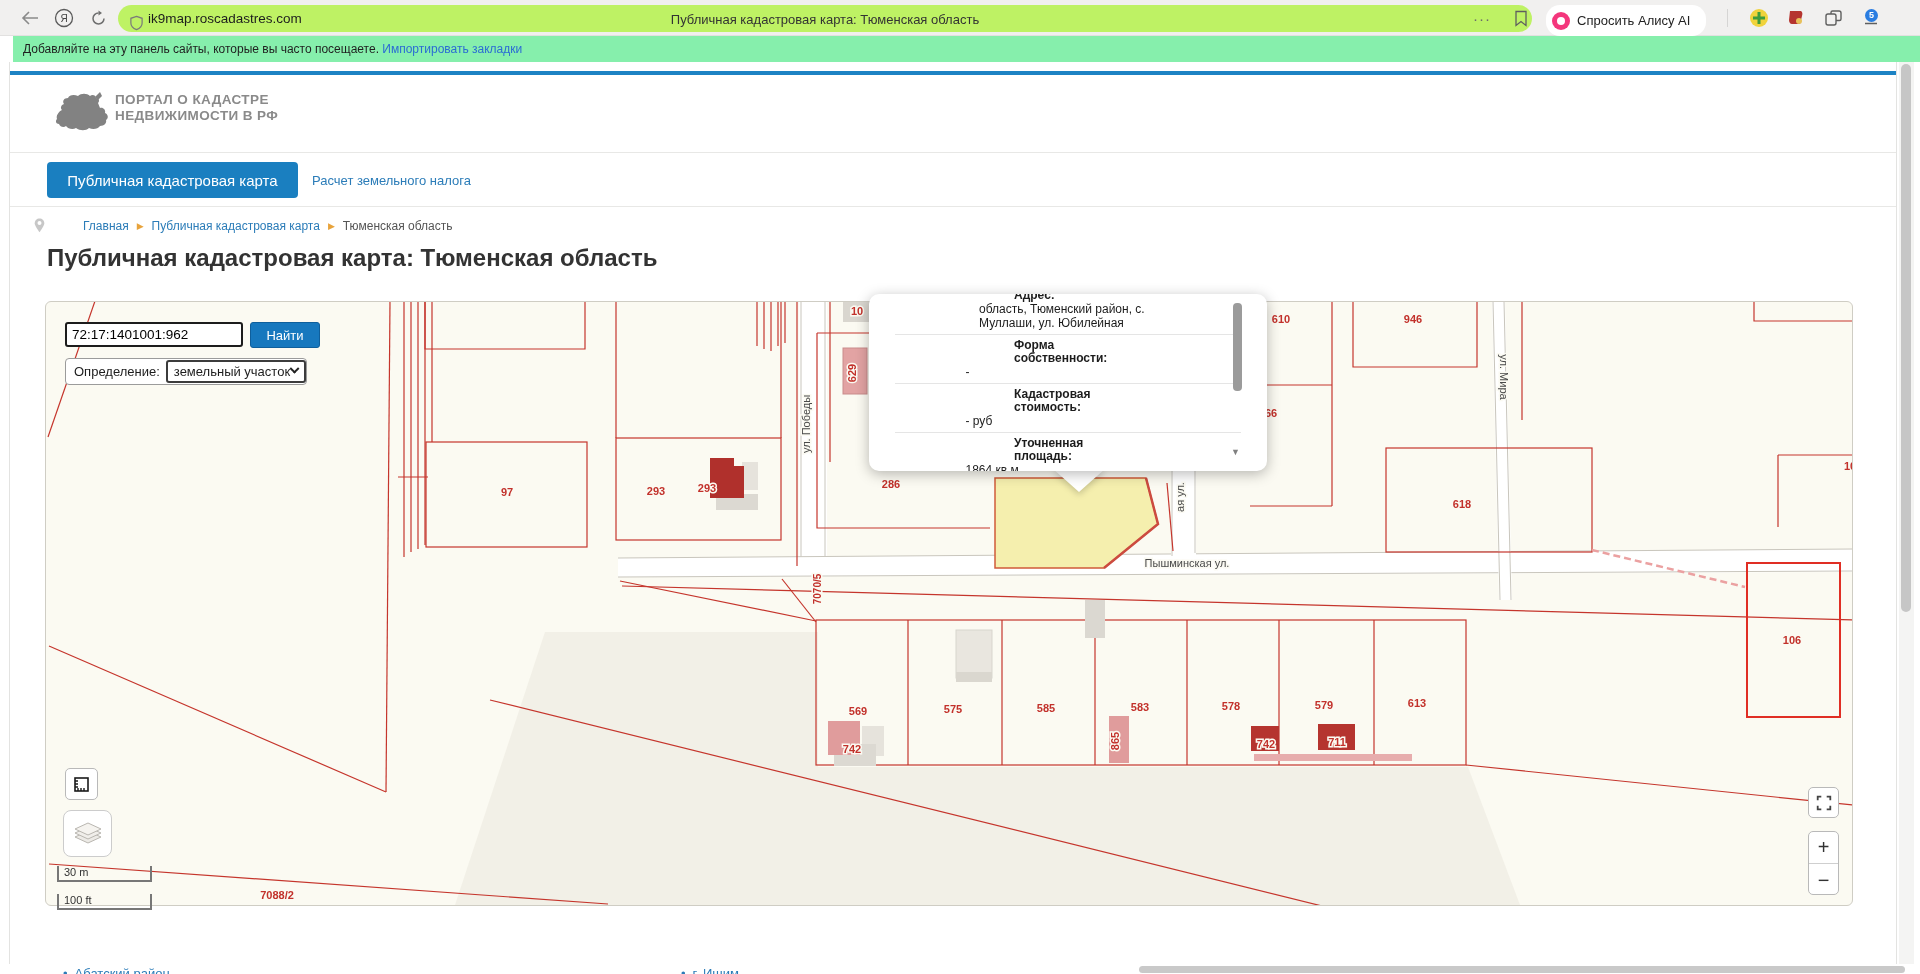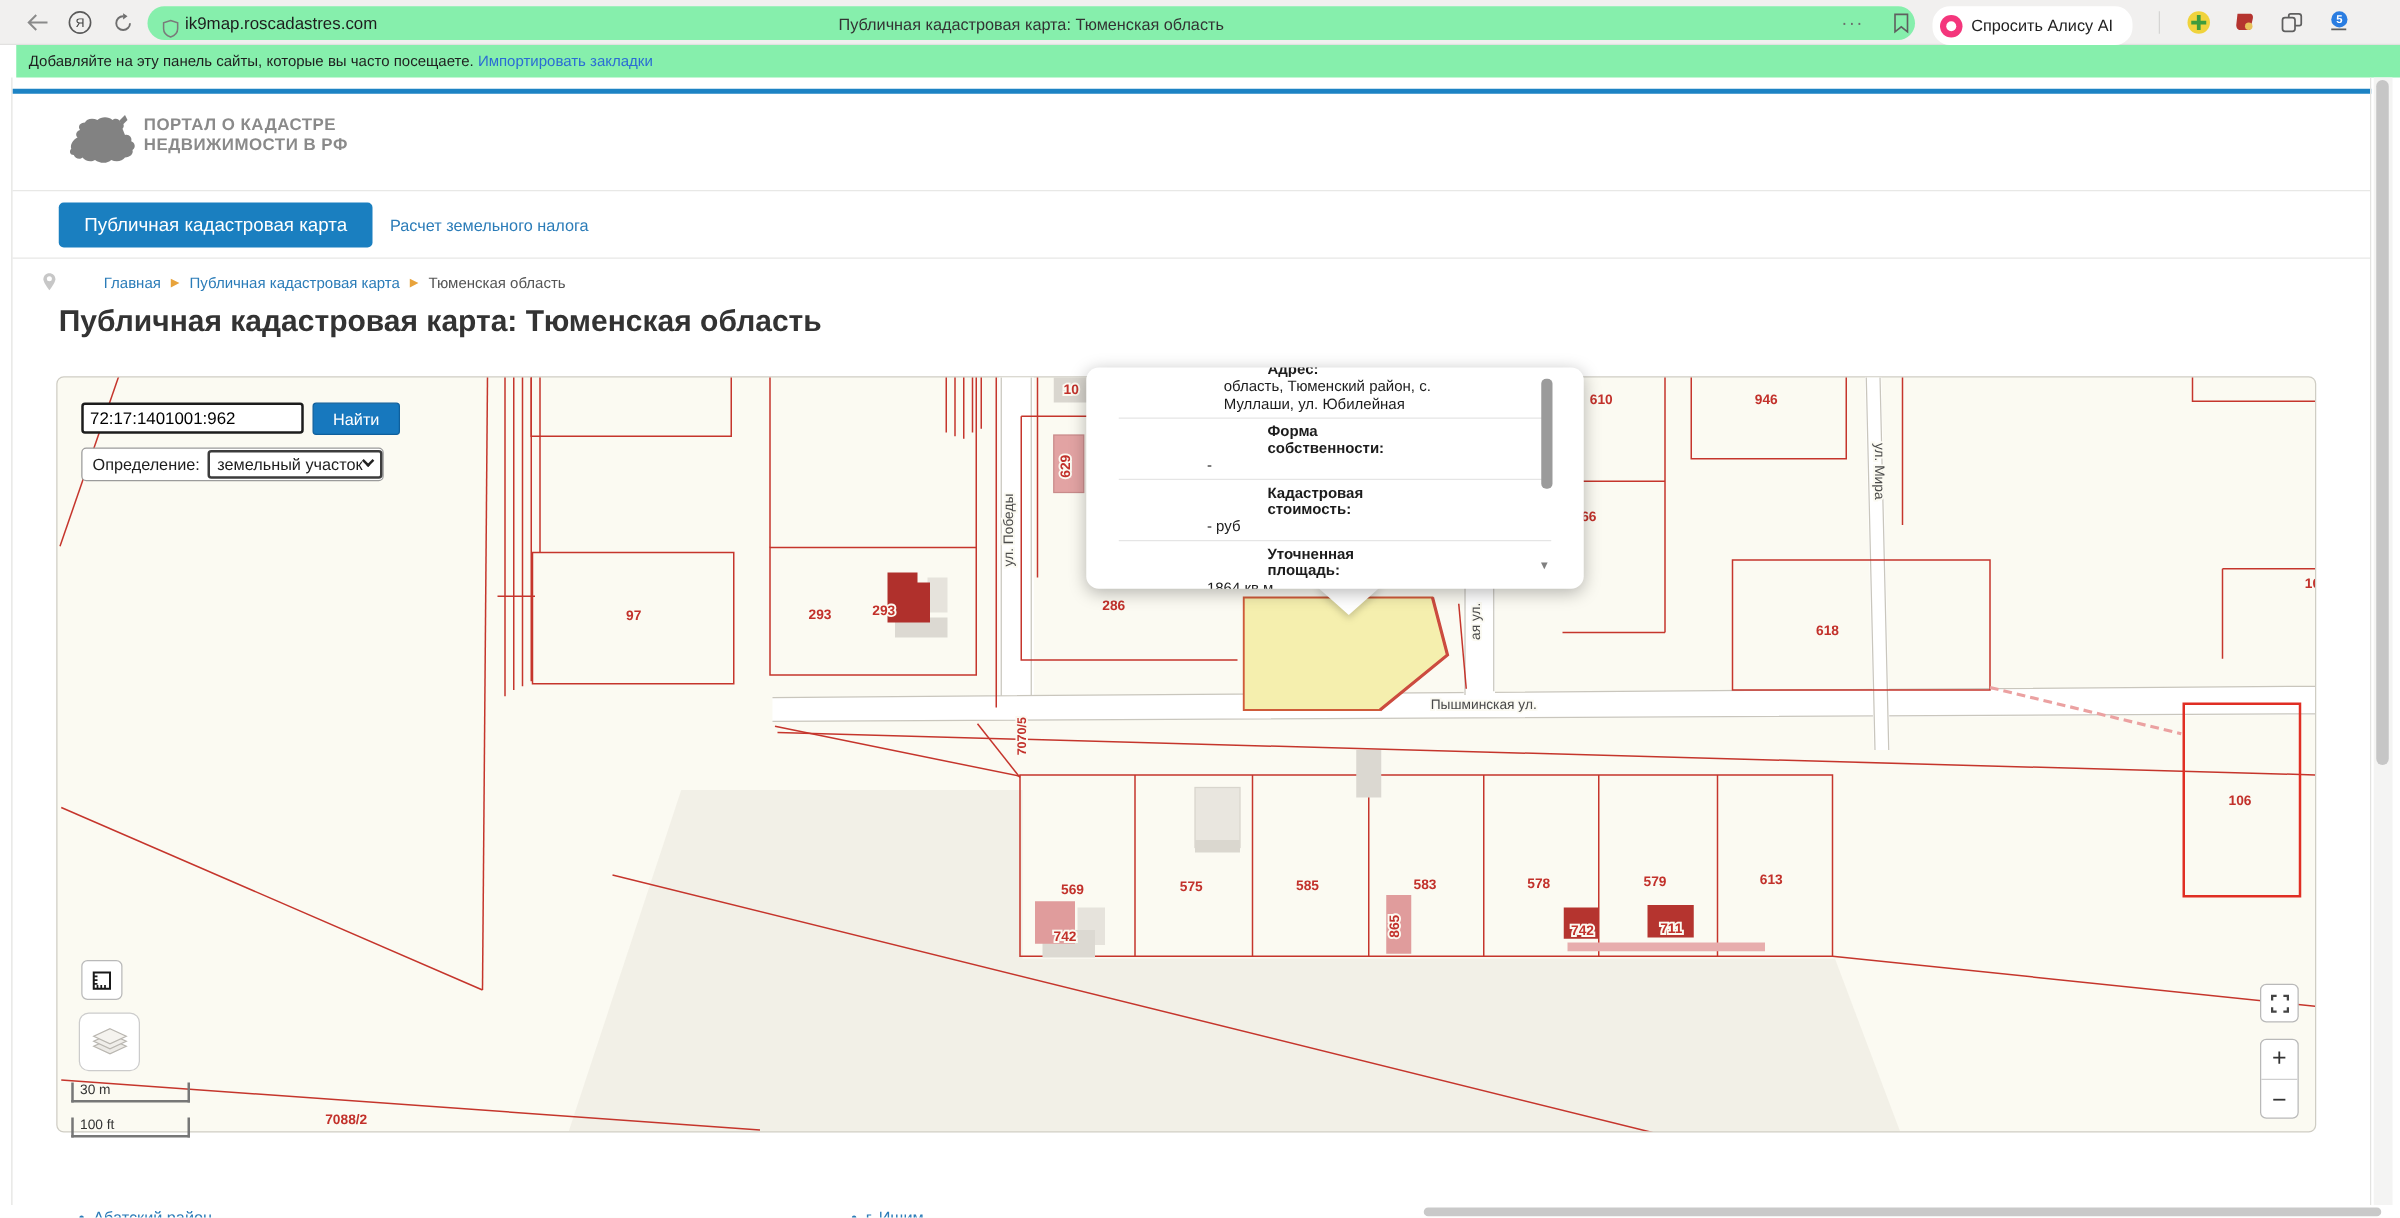--- a/index.html
+++ b/index.html
@@ -4,21 +4,21 @@
 <style>
   * { margin:0; padding:0; box-sizing:border-box; }
   html,body { width:1920px; height:974px; overflow:hidden; background:#fff;
               font-family:"Liberation Sans", sans-serif; }
   .abs { position:absolute; }
   body { position:relative; }
 
   
   .topbar { left:0; top:0; width:1920px; height:36px; background:#f1f0ef; border-bottom:1px solid #e2e1e0; }
   .tb-icon { position:absolute; top:0; height:36px; display:flex; align-items:center; justify-content:center; color:#7c7c7c; }
-  .urlpill { position:absolute; left:118px; top:5px; width:1414px; height:27px; background:#86efac; border-radius:14px; }
+  .urlpill { position:absolute; left:118px; top:5px; width:1414px; height:27px; background:#bef264; border-radius:14px; }
   .url-text { position:absolute; left:30px; top:6px; font-size:13.5px; color:#1d1d1d; }
   .tab-title { position:absolute; left:0; right:0; top:7px; text-align:center; font-size:13px; color:#333; }
   .alice-pill { position:absolute; left:1546px; top:5px; width:160px; height:31px; background:#fff; border-radius:14px;
                 display:flex; align-items:center; padding-left:6px; font-size:13px; color:#222; }
   .alice-ring { width:18px; height:18px; border-radius:50%; background:#f4367c; display:flex; align-items:center; justify-content:center; margin-right:7px; }
   .alice-ring i { display:block; width:8px; height:8px; border-radius:50%; background:#fff; }
   .tb-divider { position:absolute; left:1727px; top:9px; width:1px; height:18px; background:#d6d5d4; }
   .badge { position:absolute; left:8px; top:9px; width:13px; height:13px; border-radius:50%; background:#2a7de1; color:#fff;
            font-size:9px; line-height:13px; text-align:center; font-weight:bold; }
 

